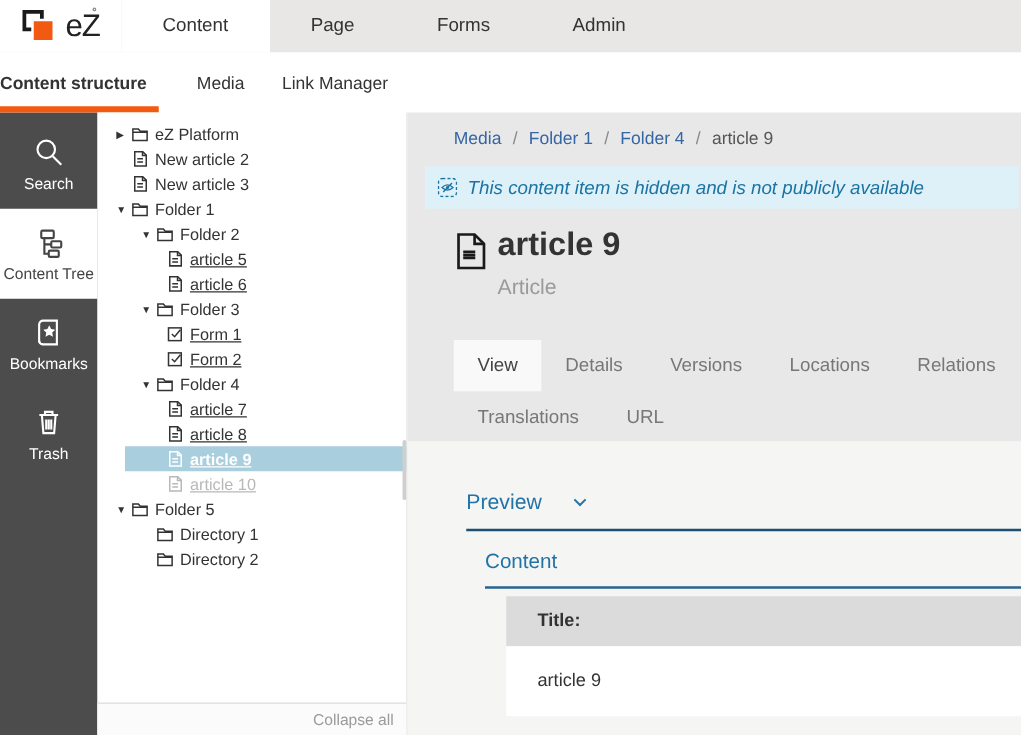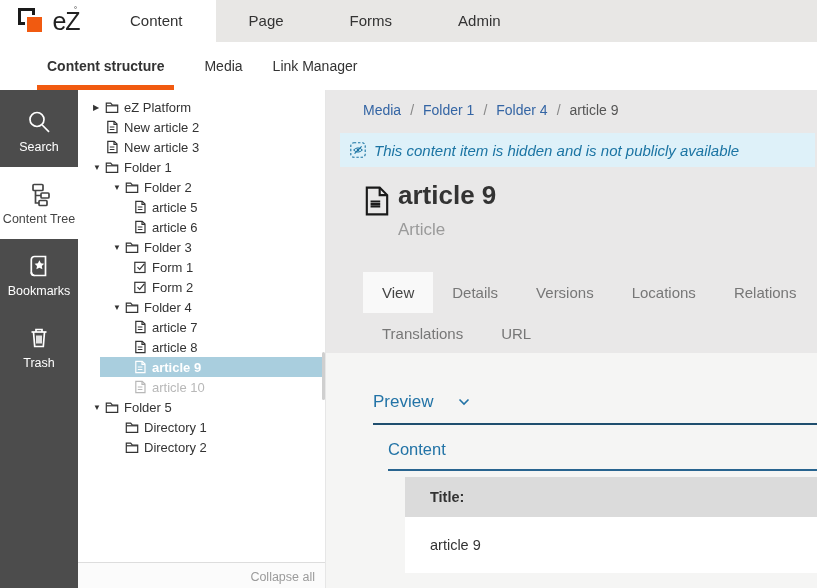--- a/index.html
+++ b/index.html
@@ -13,21 +13,21 @@
   .logo-mark { width: 30px; height: 30px; position: relative; flex: none; }
   .sq-b { position: absolute; left: 1px; top: 2px; width: 17px; height: 17px; background: #fff; border: 3px solid #1a1a1a; }
   .sq-o { position: absolute; left: 10px; top: 11px; width: 15px; height: 15px; background: var(--accent-orange, #f15a10); box-shadow: 0 0 0 2px #fff; }
   .logo-text { font-size: 25px; color: #222; letter-spacing: -1px; font-weight: 500; line-height: 30px; }
   .logo-reg { position: absolute; right: 20px; top: 6px; width: 3px; height: 3px; border: 1px solid #8a8a8a; border-radius: 50%; }
   .topnav { display: flex; flex: 1; }
   .topnav-tab { padding: 0 33px; line-height: 42px; font-size: 15px; color: #333; cursor: pointer; }
   .topnav-tab.active { background: #fff; }
 
   
-  .subnav { height: 48px; background: #fff; display: flex; align-items: stretch; padding-left: 47px; gap: 30px; flex: none; }
+  .subnav { height: 48px; background: #fff; display: flex; align-items: stretch; gap: 30px; flex: none; }
   .subnav-tab { position: relative; line-height: 48px; font-size: 14px; color: #333; cursor: pointer; }
   .subnav-tab.active { font-weight: bold; padding: 0 10px; margin-left: -10px; }
   .subnav-tab.active::after { content: ""; position: absolute; left: 0; right: 0; bottom: 0; height: 5px; background: var(--accent-orange, #f15a10); }
 
   
   .content-row { flex: 1; display: flex; min-height: 0; }
 
   
   .rail { width: 78px; background: var(--rail-bg, #4c4c4c); flex: none; padding-top: 5px; }
   .rail-item { height: 72px; display: flex; flex-direction: column; align-items: center; justify-content: center; color: #fff; cursor: pointer; }
@@ -35,21 +35,21 @@
   .rail-icon { width: 26px; height: 26px; margin-bottom: 5px; }
   .rail-icon svg { display: block; width: 26px; height: 26px; }
   .rail-label { font-size: 12.5px; text-align: center; }
 
   
   .tree-panel { width: 248px; background: #fff; position: relative; flex: none; border-right: 1px solid #e6e6e6; }
   .tree { padding-top: 7px; }
   .tree-row { height: 20px; display: flex; align-items: center; font-size: 13px; color: #333; cursor: pointer; white-space: nowrap; }
   .tree-row.lvl0 { padding-left: 15px; }
   .tree-row.lvl1 { padding-left: 35px; }
-  .tree-row.lvl2 { padding-left: 43px; }
+  .tree-row.lvl2 { padding-left: 43px; text-decoration: underline; }
   .tree-row.selected { background: linear-gradient(to right, transparent 22px, var(--selected-row-bg, #a9cede) 22px); color: #fff; font-weight: bold; }
   .tree-row.hidden-item { color: #b8b8b8; }
   .arrow { width: 12px; flex: none; font-size: 8px; color: #333; }
   .ticon { width: 14px; height: 14px; flex: none; margin-right: 5px; }
   .ticon svg { display: block; width: 14px; height: 14px; }
   .tree-scroll-thumb { position: absolute; right: 0; top: 262px; width: 3px; height: 48px; background: #cfcfcf; border-radius: 2px; }
   .collapse-bar { position: absolute; left: 0; right: 0; bottom: 0; height: 26px; background: #fbfbfb; border-top: 1px solid #ddd; text-align: right; line-height: 26px; padding-right: 10px; }
   .collapse-bar span { font-size: 12.5px; color: #9b9b9b; cursor: pointer; }
 
   

